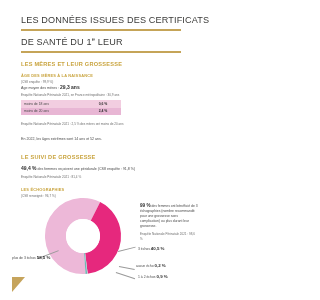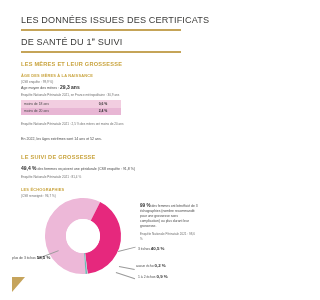--- a/index.html
+++ b/index.html
@@ -155,21 +155,21 @@
   }
 </style>
 </head>
 <body>
 
 <div class="page">
 
   <div class="header">
     <div class="title-line">LES DONNÉES ISSUES DES CERTIFICATS</div>
     <div class="title-rule rule-1"></div>
-    <div class="title-line"><span>DE SANTÉ DU 1</span><span class="sup">e</span><span> SUIVI</span></div>
+    <div class="title-line"><span>DE SANTÉ DU 1</span><span class="sup">e</span><span> LEUR</span></div>
     <div class="title-rule rule-2"></div>
   </div>
 
   <div class="sect-head" style="left:21px; top:61px;">LES MÈRES ET LEUR GROSSESSE</div>
 
   <div class="sub-head" style="left:21px; top:73px;">ÂGE DES MÈRES À LA NAISSANCE</div>
 
   <div class="src-txt" style="left:21px; top:79.5px;">(CS8 enquête : 99,9 %)</div>
 
   <div class="body-txt" style="left:21px; top:85px;">

